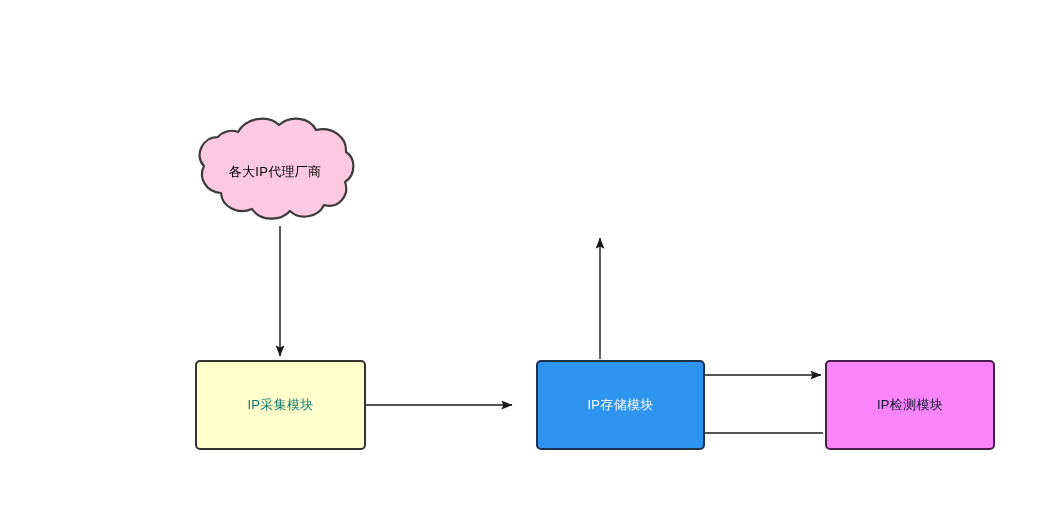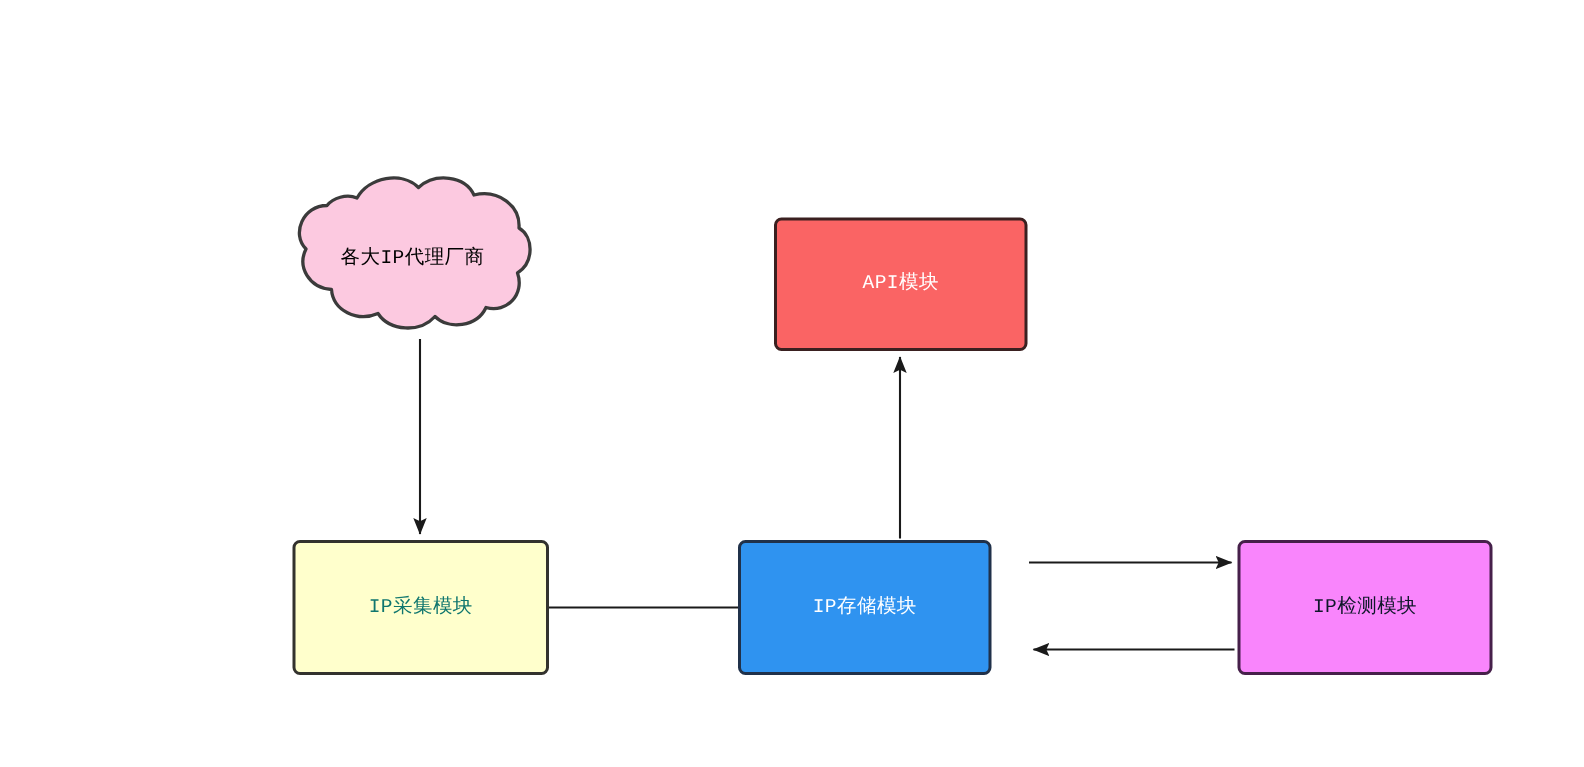--- a/index.html
+++ b/index.html
@@ -28,21 +28,20 @@
     pointer-events: none;
   }
   .node {
     position: absolute;
     box-sizing: border-box;
     display: flex;
     align-items: center;
     justify-content: center;
     text-align: center;
     line-height: 1.3;
-    font-family: Liberation Mono, monospace;
   }
   .node-box {
     border-style: solid;
     border-width: 2px;
     border-radius: 5px;
   }
   .node-label {
     font-size: 13px;
     letter-spacing: 0.3px;
     white-space: nowrap;
@@ -79,21 +78,21 @@
   #node-api {
     left: 516px;
     top: 145px;
     width: 169px;
     height: 89px;
     background: #fa6464;
     border-color: #3a2020;
     color: #ffffff;
   }
   #node-storage {
-    left: 492px;
+    left: 536px;
     top: 360px;
     width: 169px;
     height: 90px;
     background: #2f93f0;
     border-color: #20314a;
     color: #ffffff;
   }
   #node-checker {
     left: 825px;
     top: 360px;
@@ -134,23 +133,20 @@
                C86,106 66,105 58,93 C44,99 28,91 27,77 C12,76 4,62 10,50
                C0,40 8,21 24,21 C28,16 37,13 44,16 Z" fill="#fcc9e0" stroke="#3b3b3b" stroke-width="2.2" stroke-linejoin="round"></path>
     </svg>
     <span class="node-label">各大IP代理厂商</span>
   </div>
 
   <div class="node node-box" id="node-collector">
     <span class="node-label">IP采集模块</span>
   </div>
 
-  <div class="node node-box" id="node-api">
-    <span class="node-label">API模块</span>
-  </div>
 
   <div class="node node-box" id="node-storage">
     <span class="node-label">IP存储模块</span>
   </div>
 
   <div class="node node-box" id="node-checker">
     <span class="node-label">IP检测模块</span>
   </div>
 
 </div>

